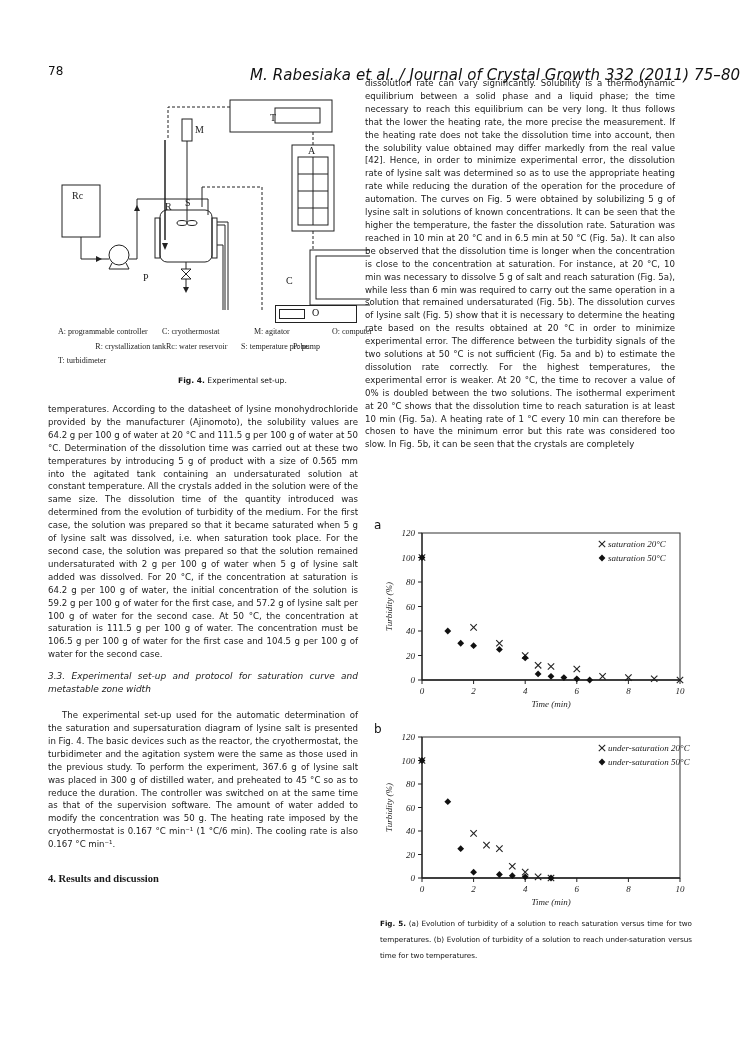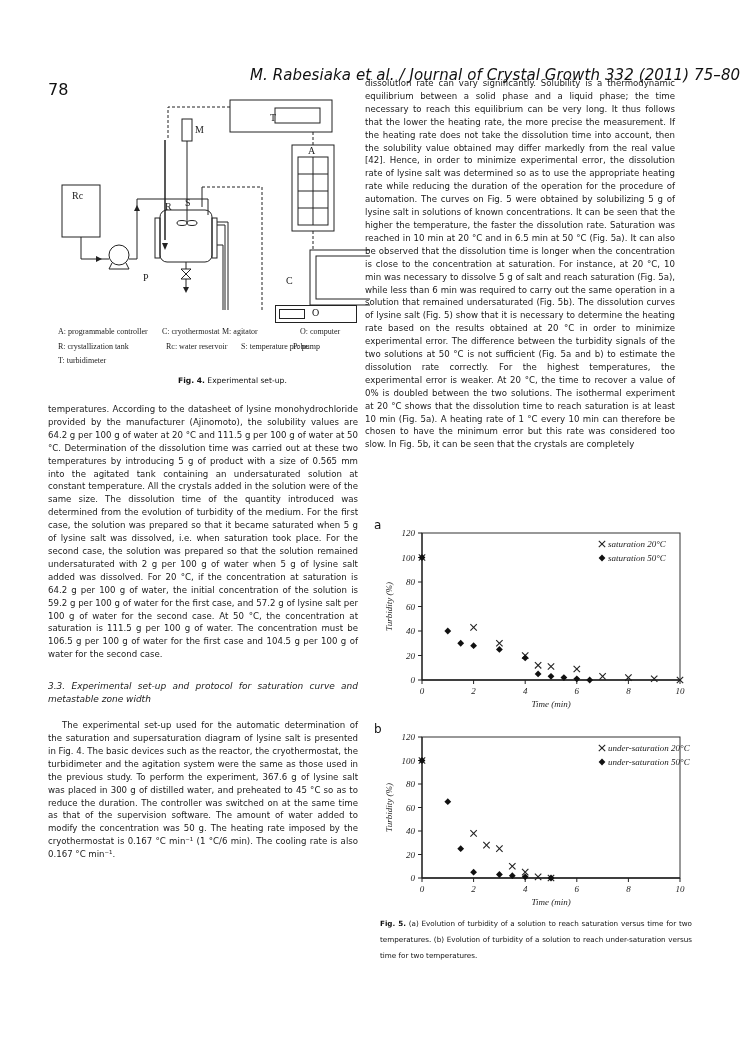--- a/index.html
+++ b/index.html
@@ -1,18 +1,18 @@
 <!DOCTYPE html>
 <html><head>
 <meta charset="utf-8">
 <style>
   html, body { margin:0; padding:0; background:#fff; }
   body { width:744px; height:1053px; position:relative; overflow:hidden; font-family:"Liberation Serif", serif; color:#111; }
   .abs { position:absolute; }
-  .pageno { left:48px; top:80px; font-size:16px; font-family:"DejaVu Sans", sans-serif; }
+  .pageno { left:48px; top:64px; font-size:12px; font-family:"DejaVu Sans", sans-serif; }
   .runhead { left:250px; top:66px; font-size:15px; font-style:italic; font-family:"DejaVu Sans", sans-serif; letter-spacing:0.1px; }
   .col { font-family:"DejaVu Sans", sans-serif; font-size:8.6px; line-height:12.9px; text-align:justify; color:#1a1a1a; }
   .col p { margin:0; }
   .indent { text-indent:14px; }
   .leftcol { left:48px; width:310px; }
   .rightcol { left:365px; width:310px; }
   .legend-line { font-family:"Liberation Serif", serif; font-size:8px; color:#222; position:absolute; white-space:nowrap; }
   .caption { font-family:"DejaVu Sans", sans-serif; font-size:7.6px;padding-left:28px; }
   .caption b { font-weight:bold; }
   .sectionh { font-family:"DejaVu Sans", sans-serif; font-size:9px; font-style:italic; line-height:13px; }
@@ -96,36 +96,37 @@
     <text x="246" y="199">C</text>
   </g>
 </svg>
 
 <div class="abs" style="left:275px;top:305px;width:80px;height:16px;border:1px solid #222;">
   <div style="position:absolute;left:3px;top:3px;width:24px;height:8px;border:1px solid #222;"></div>
   <span style="position:absolute;left:36px;top:1px;font-size:10px;font-family:'Liberation Serif',serif;">O</span>
 </div>
 
 <div class="legend-line" style="left:58px;top:327px;">
-  <span style="display:inline-block;width:104px;">A: programmable controller</span><span style="display:inline-block;width:60px;">C: cryothermostat</span><span style="display:inline-block;width:78px;">M: agitator</span><span>O: computer</span>
+  <span style="display:inline-block;width:104px;">A: programmable controller</span><span style="display:inline-block;width:92px;">C: cryothermostat</span><span style="display:inline-block;width:78px;">M: agitator</span><span>O: computer</span>
 </div>
 <div class="legend-line" style="left:58px;top:342px;">
-  <span style="display:inline-block;width:108px;">R: crystallization tank</span><span style="display:inline-block;width:75px;">Rc: water reservoir</span><span style="display:inline-block;width:52px;">S: temperature probe</span><span>P: pump</span>
+  <span style="display:inline-block;width:108px;text-align:right;">R: crystallization tank</span><span style="display:inline-block;width:75px;">Rc: water reservoir</span><span style="display:inline-block;width:52px;">S: temperature probe</span><span>P: pump</span>
 </div>
 <div class="legend-line" style="left:58px;top:356px;">
   <span>T: turbidimeter</span>
 </div>
 <div class="abs caption" style="left:150px;top:376px;">
   <b>Fig. 4.</b> <span>Experimental set-up.</span>
 </div>
 
 <div class="abs col leftcol" style="top:403px;">
   <p>temperatures. According to the datasheet of lysine monohydrochloride provided by the manufacturer (Ajinomoto), the solubility values are 64.2 g per 100 g of water at 20 °C and 111.5 g per 100 g of water at 50 °C. Determination of the dissolution time was carried out at these two temperatures by introducing 5 g of product with a size of 0.565 mm into the agitated tank containing an undersaturated solution at constant temperature. All the crystals added in the solution were of the same size. The dissolution time of the quantity introduced was determined from the evolution of turbidity of the medium. For the first case, the solution was prepared so that it became saturated when 5 g of lysine salt was dissolved, i.e. when saturation took place. For the second case, the solution was prepared so that the solution remained undersaturated with 2 g per 100 g of water when 5 g of lysine salt added was dissolved. For 20 °C, if the concentration at saturation is 64.2 g per 100 g of water, the initial concentration of the solution is 59.2 g per 100 g of water for the first case, and 57.2 g of lysine salt per 100 g of water for the second case. At 50 °C, the concentration at saturation is 111.5 g per 100 g of water. The concentration must be 106.5 g per 100 g of water for the first case and 104.5 g per 100 g of water for the second case.</p>
-  <div class="sectionh" style="margin-top:19px;">3.3. Experimental set-up and protocol for saturation curve and metastable zone width</div>
+  <div class="sectionh" style="margin-top:9px;">3.3. Experimental set-up and protocol for saturation curve and metastable zone width</div>
   <p class="indent" style="margin-top:13px;">The experimental set-up used for the automatic determination of the saturation and supersaturation diagram of lysine salt is presented in Fig. 4. The basic devices such as the reactor, the cryothermostat, the turbidimeter and the agitation system were the same as those used in the previous study. To perform the experiment, 367.6 g of lysine salt was placed in 300 g of distilled water, and preheated to 45 °C so as to reduce the duration. The controller was switched on at the same time as that of the supervision software. The amount of water added to modify the concentration was 50 g. The heating rate imposed by the cryothermostat is 0.167 °C min⁻¹ (1 °C/6 min). The cooling rate is also 0.167 °C min⁻¹.</p>
+  <div class="sech4" style="margin-top:22px;">4. Results and discussion</div>
 </div>
 
 <div class="abs col rightcol" style="top:77px;">
   <p>dissolution rate can vary significantly. Solubility is a thermodynamic equilibrium between a solid phase and a liquid phase; the time necessary to reach this equilibrium can be very long. It thus follows that the lower the heating rate, the more precise the measurement. If the heating rate does not take the dissolution time into account, then the solubility value obtained may differ markedly from the real value [42]. Hence, in order to minimize experimental error, the dissolution rate of lysine salt was determined so as to use the appropriate heating rate while reducing the duration of the operation for the procedure of automation. The curves on Fig. 5 were obtained by solubilizing 5 g of lysine salt in solutions of known concentrations. It can be seen that the higher the temperature, the faster the dissolution rate. Saturation was reached in 10 min at 20 °C and in 6.5 min at 50 °C (Fig. 5a). It can also be observed that the dissolution time is longer when the concentration is close to the concentration at saturation. For instance, at 20 °C, 10 min was necessary to dissolve 5 g of salt and reach saturation (Fig. 5a), while less than 6 min was required to carry out the same operation in a solution that remained undersaturated (Fig. 5b). The dissolution curves of lysine salt (Fig. 5) show that it is necessary to determine the heating rate based on the results obtained at 20 °C in order to minimize experimental error. The difference between the turbidity signals of the two solutions at 50 °C is not sufficient (Fig. 5a and b) to estimate the dissolution rate correctly. For the highest temperatures, the experimental error is weaker. At 20 °C, the time to recover a value of 0% is doubled between the two solutions. The isothermal experiment at 20 °C shows that the dissolution time to reach saturation is at least 10 min (Fig. 5a). A heating rate of 1 °C every 10 min can therefore be chosen to have the minimum error but this rate was considered too slow. In Fig. 5b, it can be seen that the crystals are completely</p>
 </div>
 
 <svg class="abs" id="chart-a" style="left:370px;top:515px;" width="330" height="200">
     <text x="4" y="14" class="panel-letter">a</text>
     <rect x="52" y="18" width="258" height="147" fill="none" stroke="#333" stroke-width="1"></rect>
     <line x1="52" y1="165" x2="310" y2="165" stroke="#222" stroke-width="1.5"></line>

